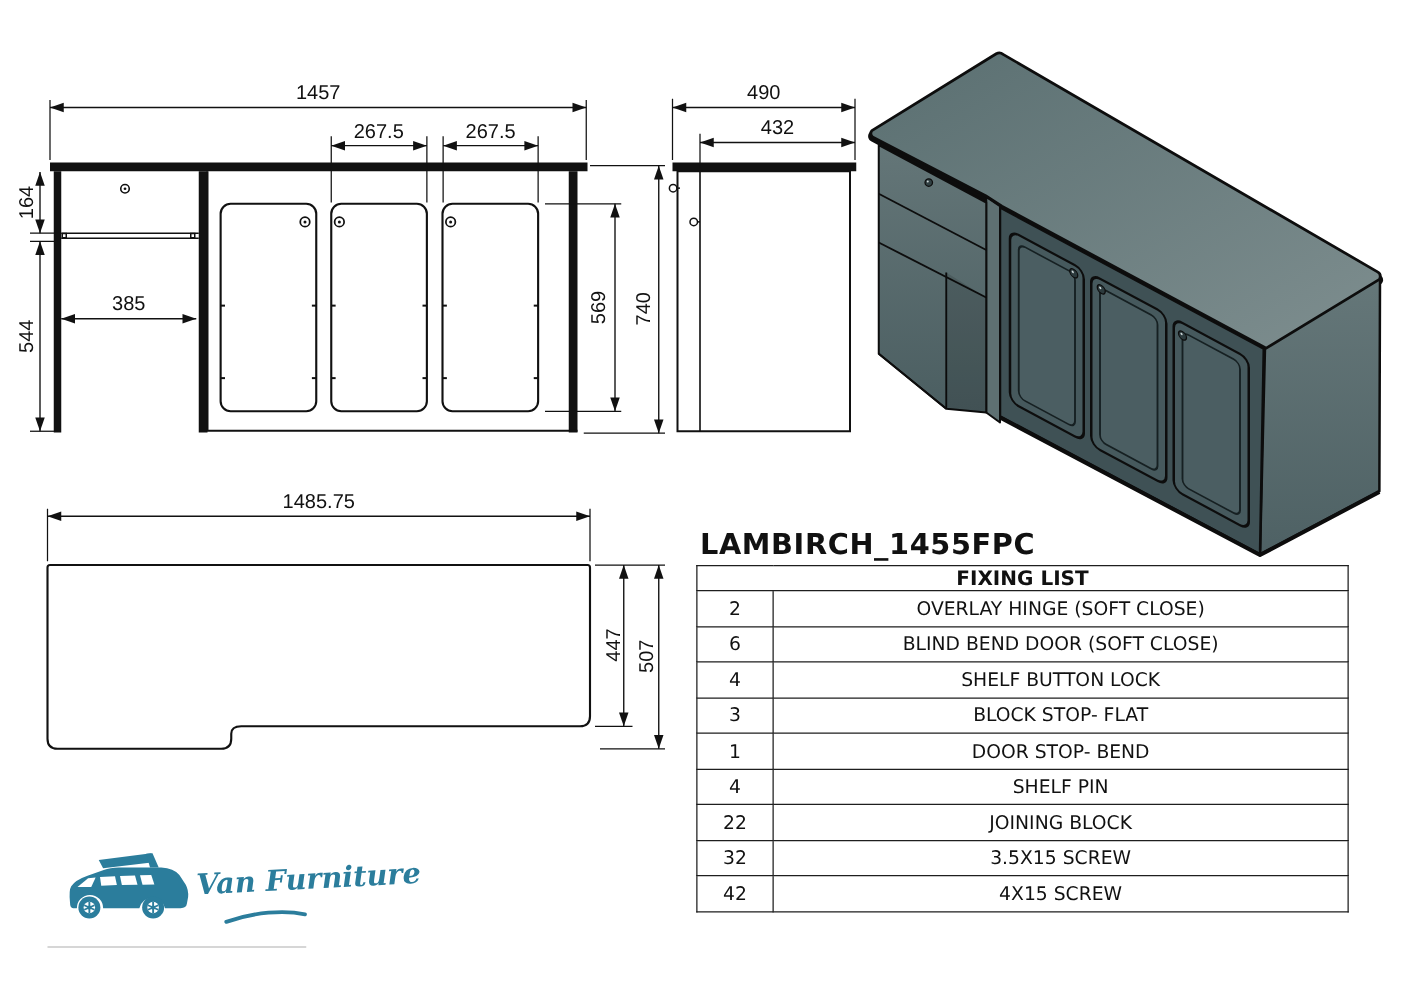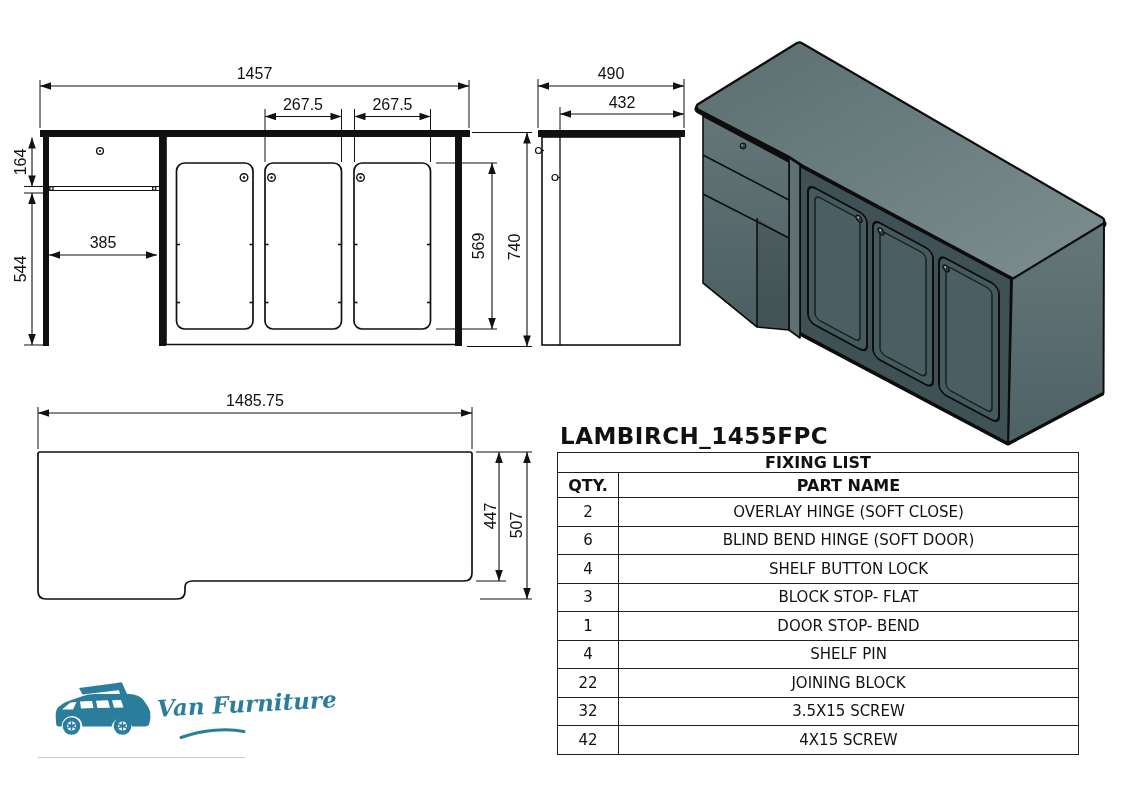--- a/index.html
+++ b/index.html
@@ -272,31 +272,27 @@
 
 <table id="fixing">
   <colgroup>
         <col class="c-qty">
         <col>
       </colgroup>
   <tbody>
         <tr class="hrow">
     <td colspan="2">FIXING LIST</td>
   </tr>
-  <tr class="chead">
-    <td>QTY.</td>
-    <td>PART NAME</td>
-  </tr>
   <tr class="drow">
     <td>2</td>
     <td>OVERLAY HINGE (SOFT CLOSE)</td>
   </tr>
   <tr class="drow">
     <td>6</td>
-    <td>BLIND BEND HINGE (SOFT DOOR)</td>
+    <td>BLIND BEND DOOR (SOFT CLOSE)</td>
   </tr>
   <tr class="drow">
     <td>4</td>
     <td>SHELF BUTTON LOCK</td>
   </tr>
   <tr class="drow">
     <td>3</td>
     <td>BLOCK STOP- FLAT</td>
   </tr>
   <tr class="drow">

